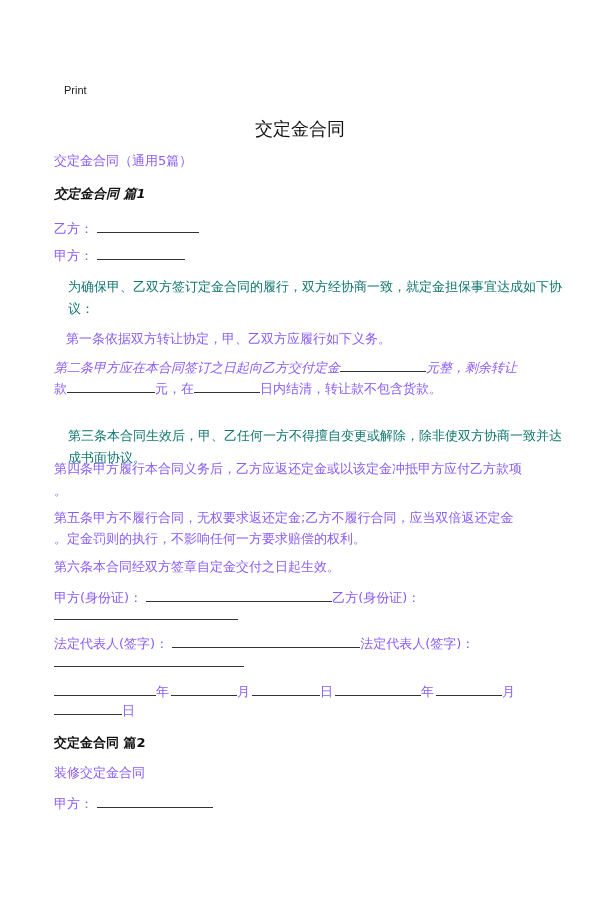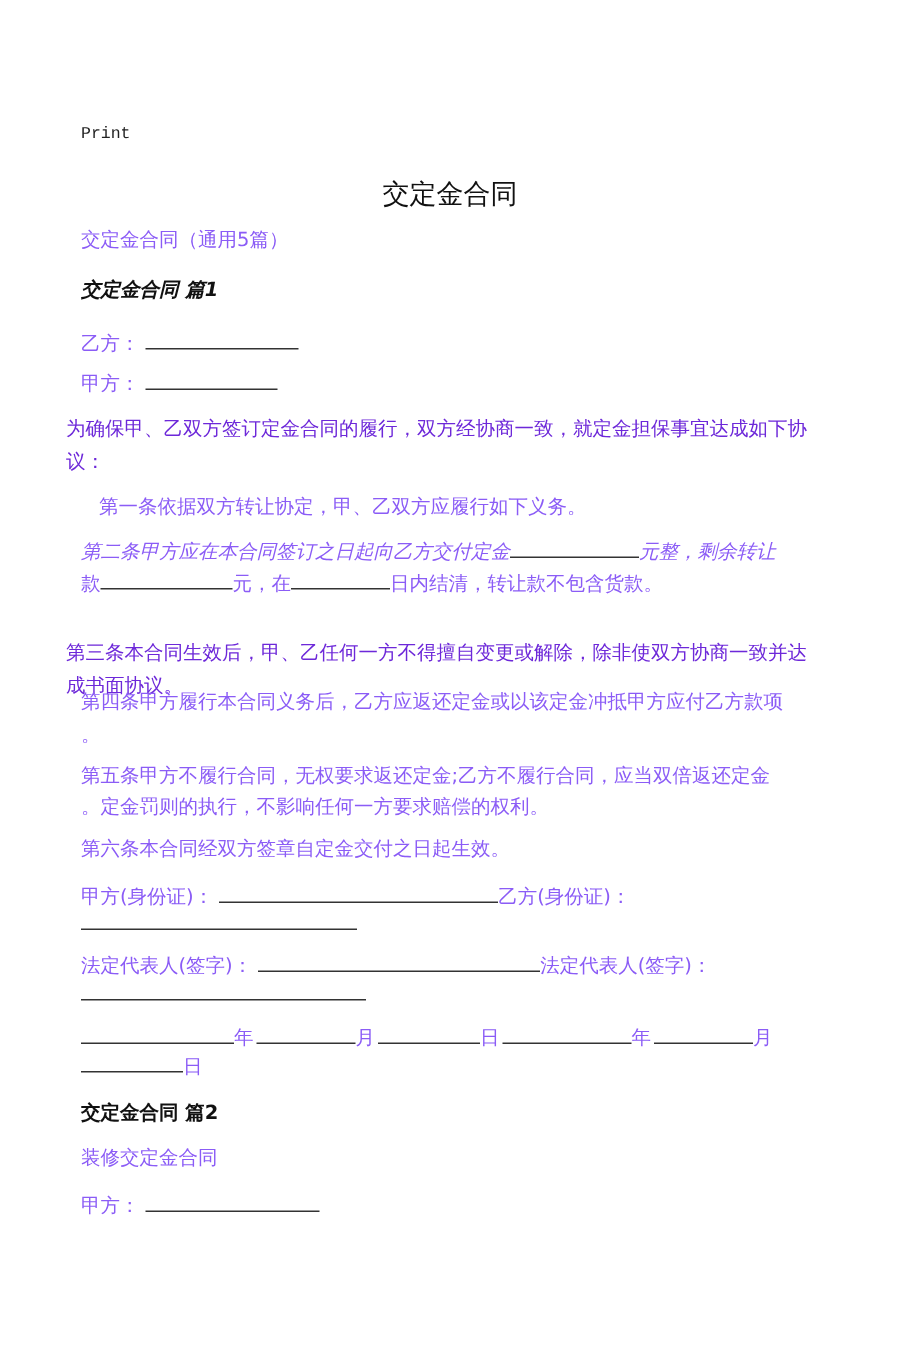--- a/index.html
+++ b/index.html
@@ -10,23 +10,23 @@
     body {
       width: 600px;
       height: 899px;
       overflow: hidden;
       position: relative;
       color: #222222;
       font-family: "DejaVu Sans", "Liberation Sans", sans-serif;
     }
     .print-link {
       position: absolute;
-      left: 54px;
+      left: 64px;
       top: 84px;
-      font-family: Liberation Mono, monospace;
+      font-family: Liberation Sans, sans-serif;
       font-size: 11px;
       color: #222;
       text-decoration: none;
     }
     .title {
       position: absolute;
       left: 0;
       width: 600px;
       top: 117px;
       text-align: center;
@@ -40,25 +40,25 @@
       position: absolute;
       left: 54px;
       width: 496px;
       font-size: 13px;
       line-height: 22px;
       white-space: nowrap;
       color: #8b5cf6;
     }
     .para {
       position: absolute;
-      left: 44px;
+      left: 68px;
       width: 496px;
       font-size: 13px;
       line-height: 22px;
-      color: #6d28d9;
+      color: #0f766e;
     }
     .bold {
       font-weight: bold;
       color: #111;
     }
     .blank {
       display: inline-block;
       border-bottom: 1px solid #333;
       height: 14px;
       vertical-align: baseline;

